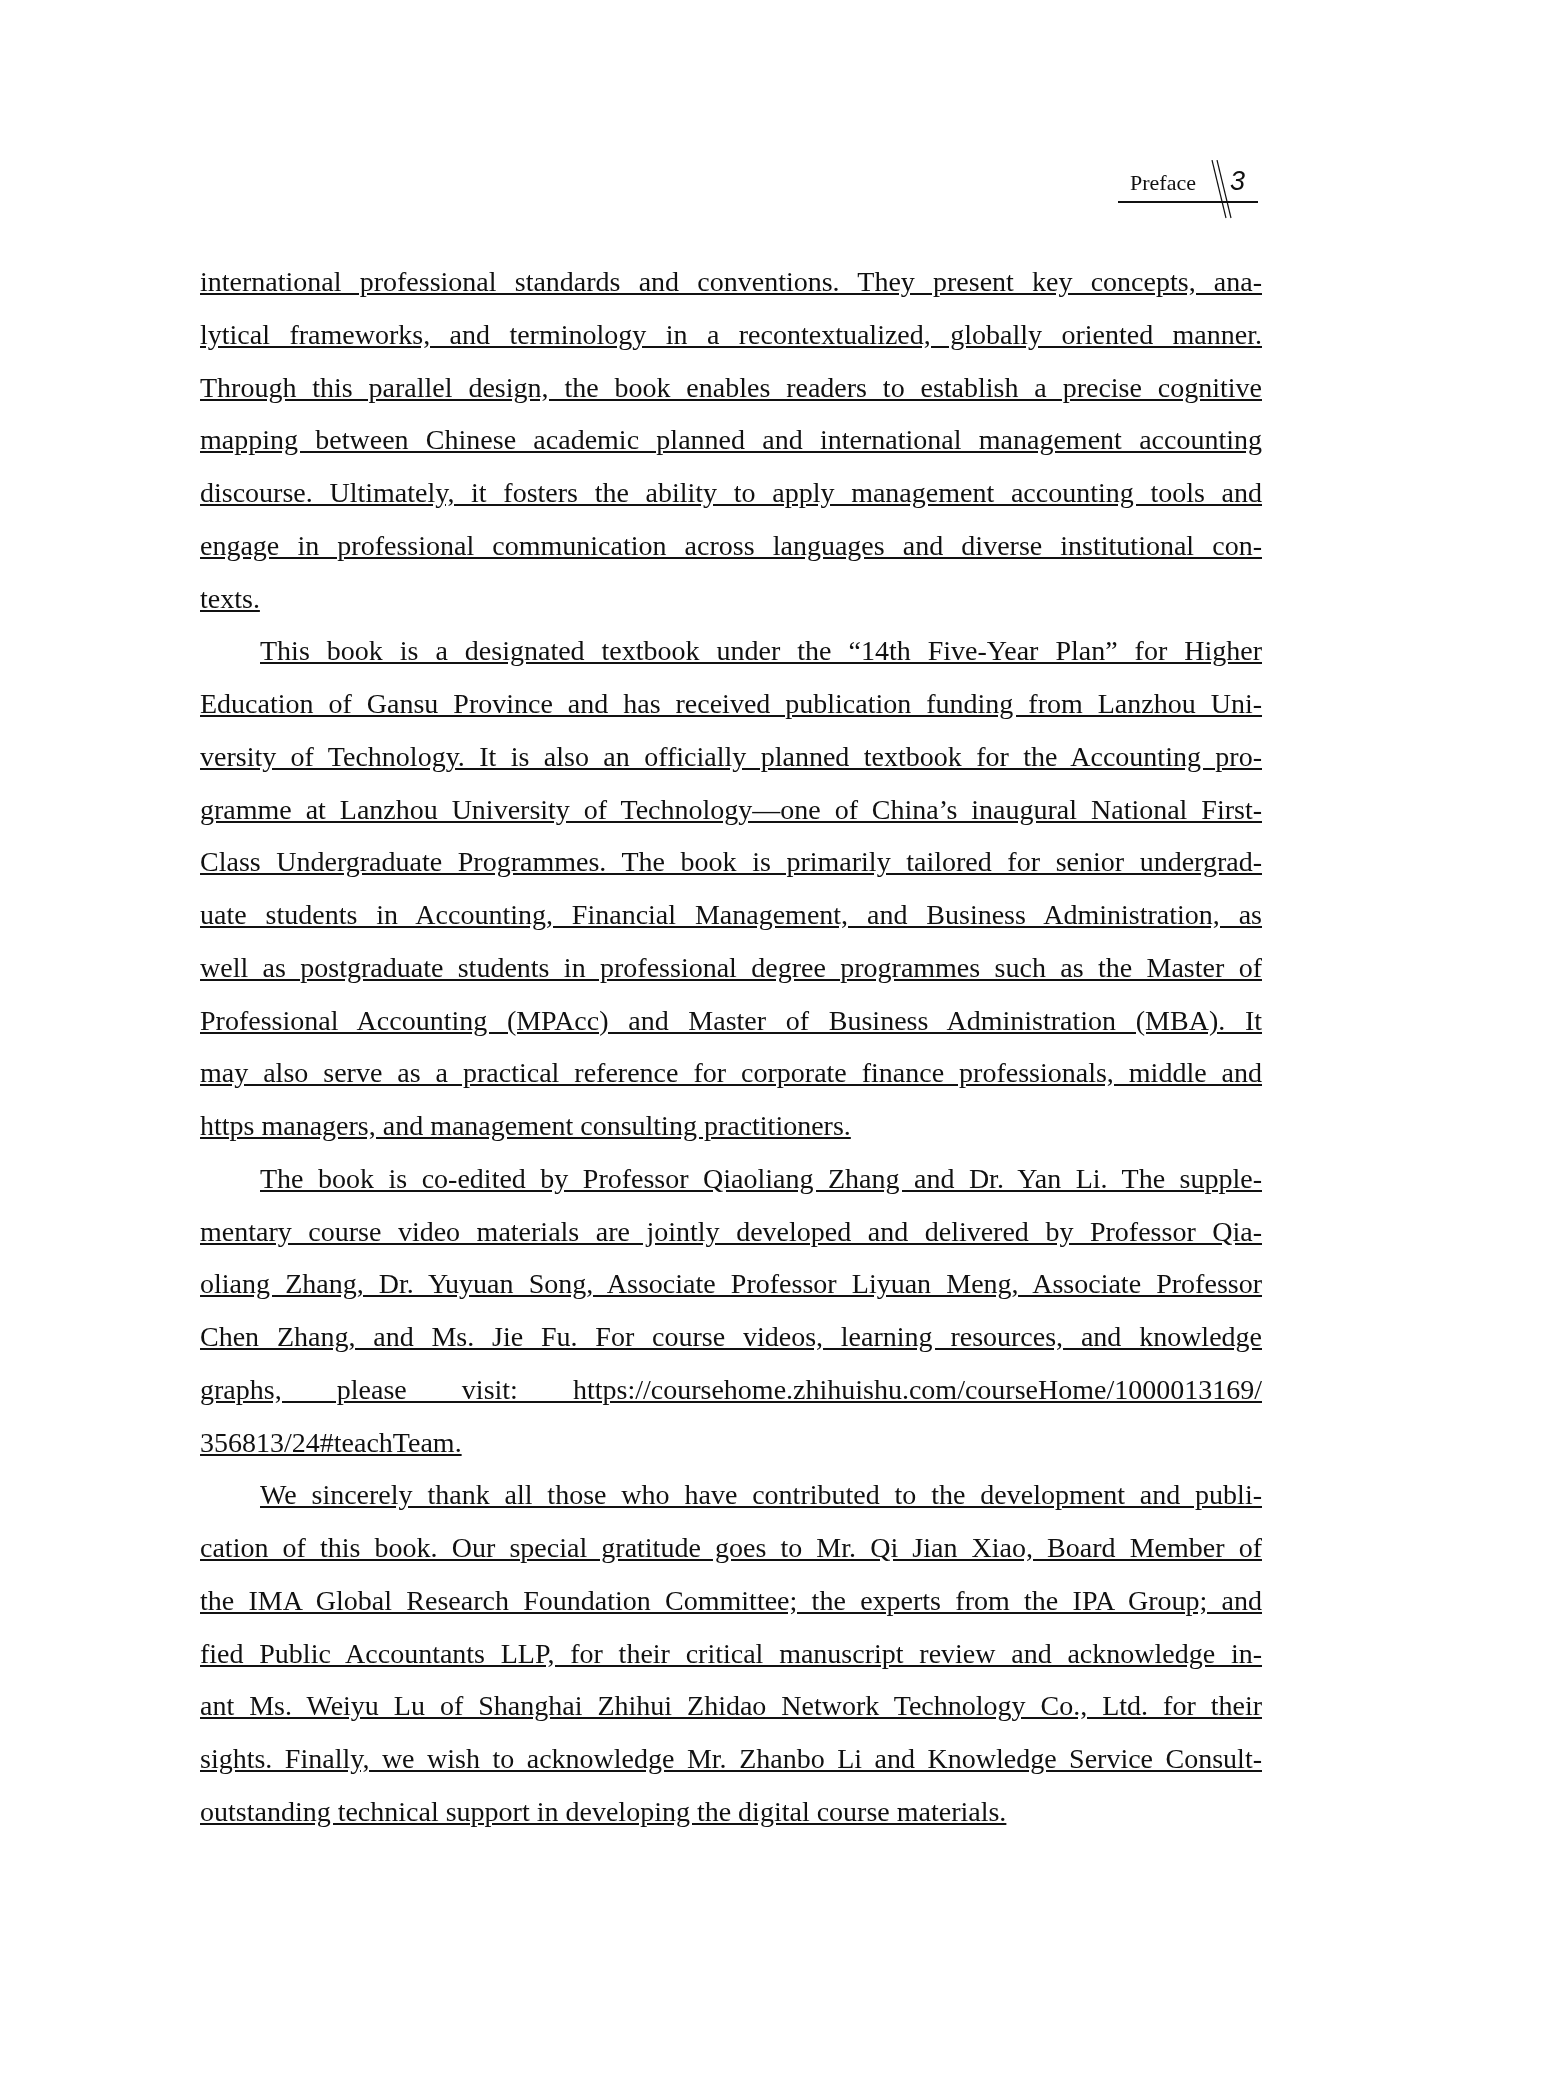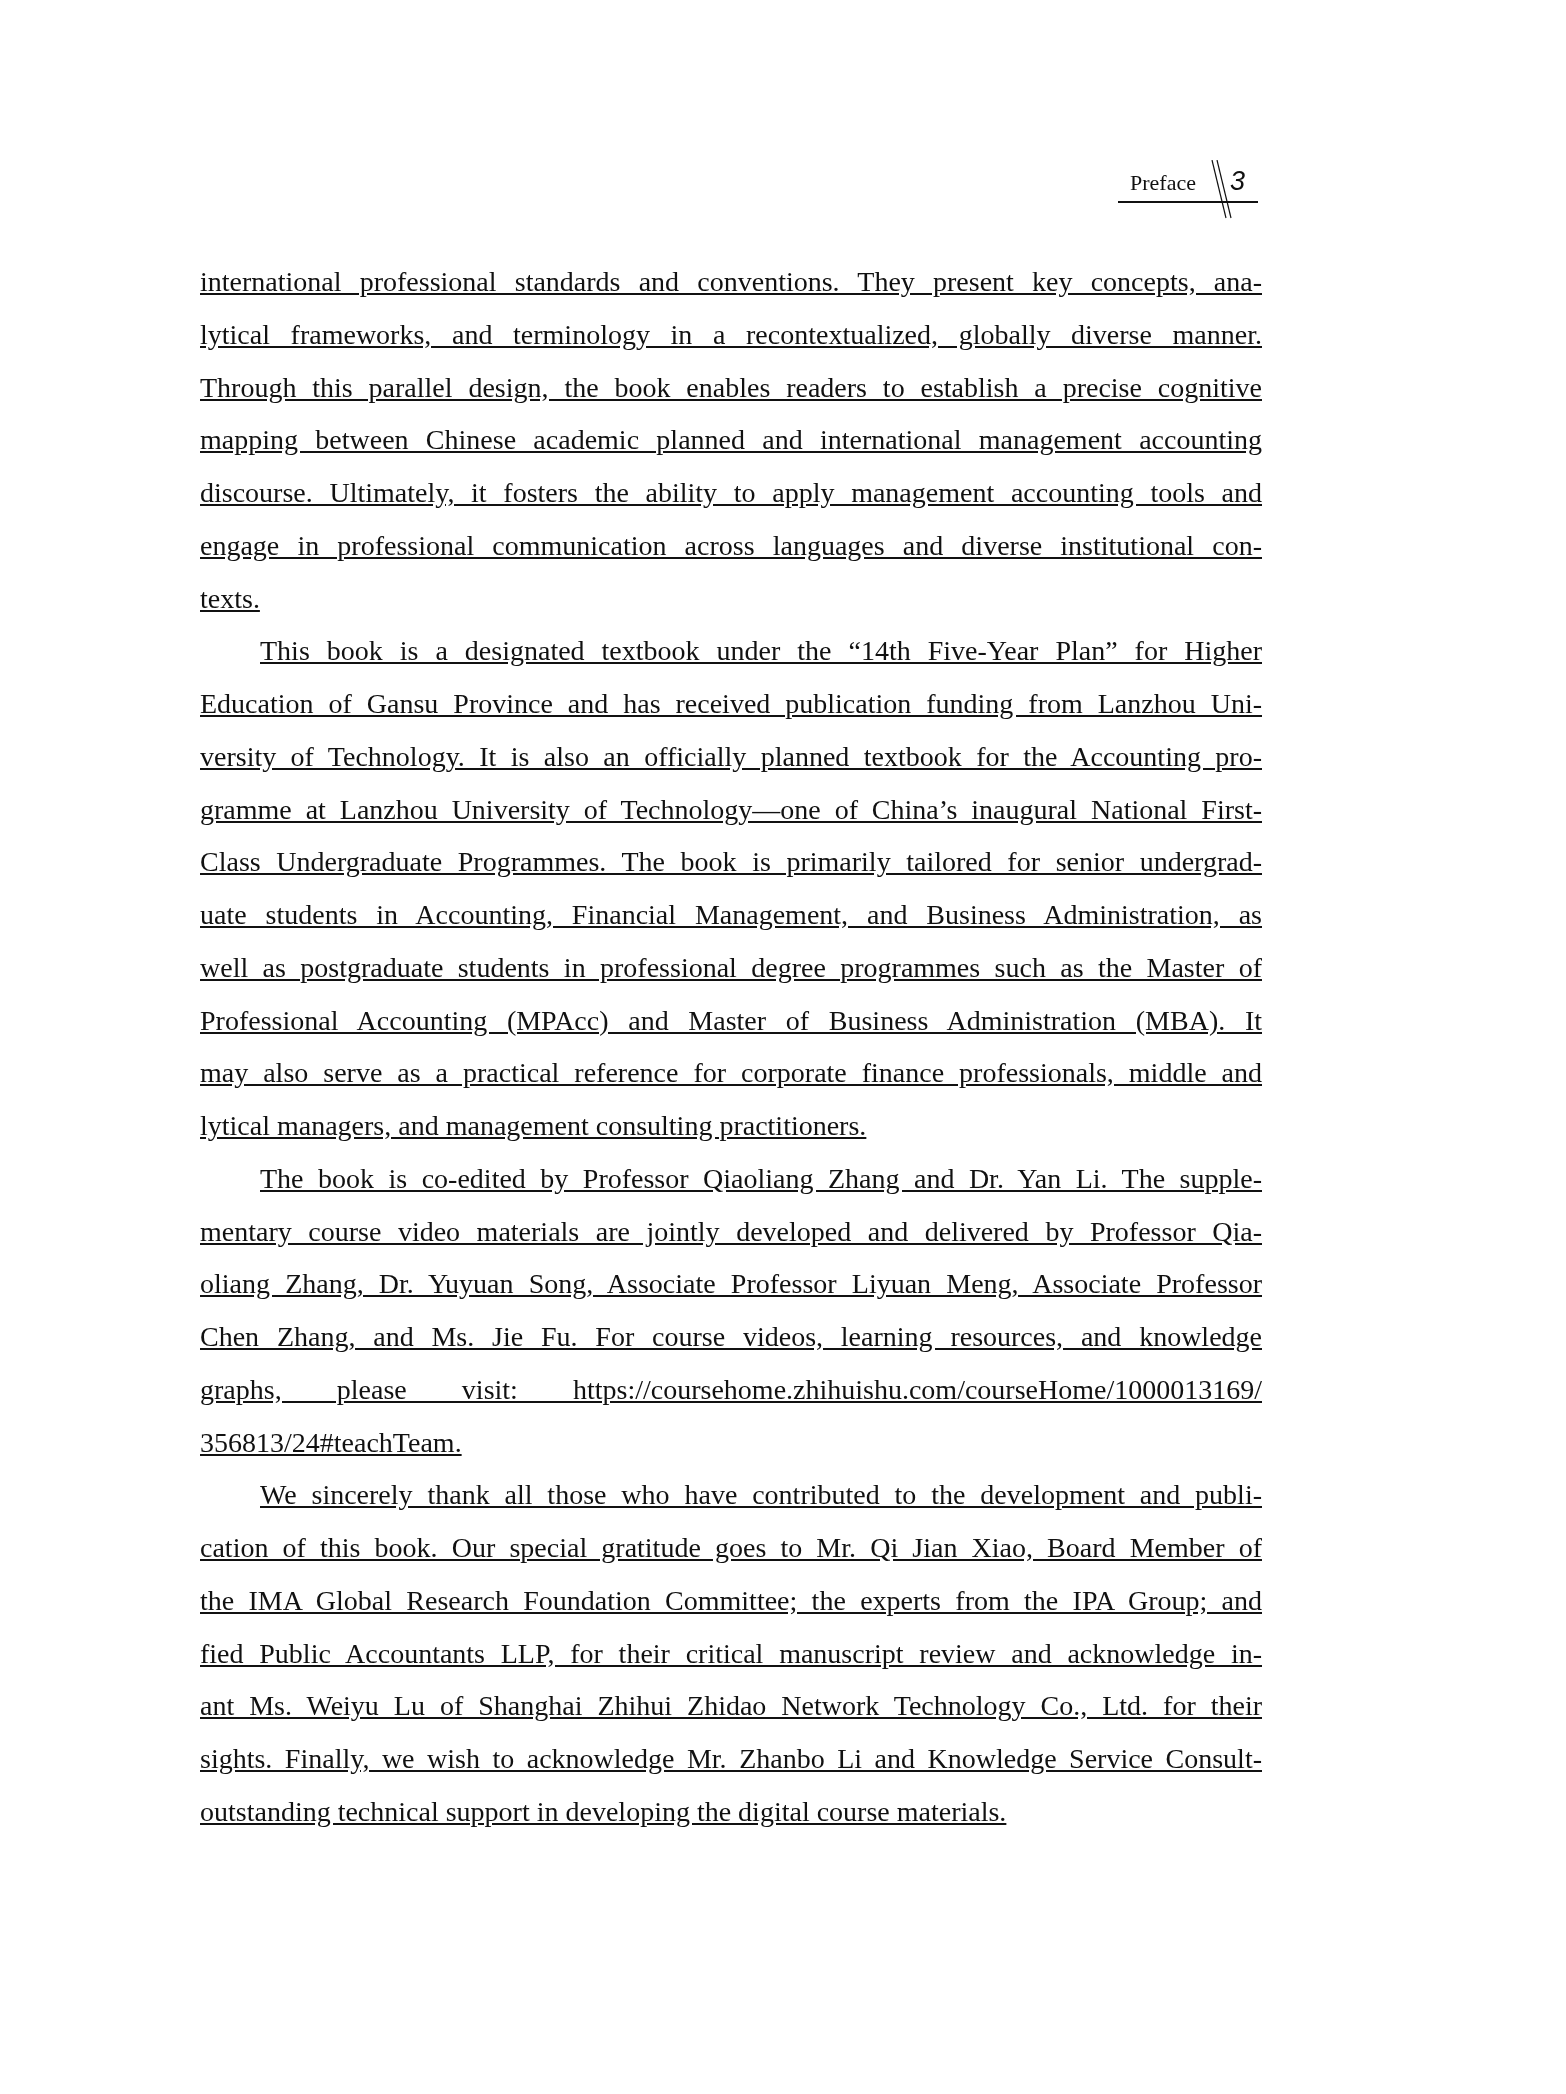--- a/index.html
+++ b/index.html
@@ -26,38 +26,38 @@
     <line x1="2" y1="0" x2="16" y2="58" stroke="#111" stroke-width="1.2"></line>
     <line x1="7" y1="0" x2="21" y2="58" stroke="#111" stroke-width="1.2"></line>
   </svg>
   <span class="pageno">3</span>
   <div class="rule"></div>
 </div>
 
 <div class="body" id="body">
     <div>
       <div class="line">international professional standards and conventions. They present key concepts, ana-</div>
-      <div class="line">lytical frameworks, and terminology in a recontextualized, globally diverse manner.</div>
+      <div class="line">lytical frameworks, and terminology in a recontextualized, globally oriented manner.</div>
       <div class="line">Through this parallel design, the book enables readers to establish a precise cognitive</div>
       <div class="line">mapping between Chinese academic planned and international management accounting</div>
       <div class="line">discourse. Ultimately, it fosters the ability to apply management accounting tools and</div>
       <div class="line">engage in professional communication across languages and diverse institutional con-</div>
       <div class="line last">texts.</div>
     </div>
     <div>
       <div class="line indent">This book is a designated textbook under the “14th Five-Year Plan” for Higher</div>
       <div class="line">Education of Gansu Province and has received publication funding from Lanzhou Uni-</div>
       <div class="line">versity of Technology. It is also an officially planned textbook for the Accounting pro-</div>
       <div class="line">gramme at Lanzhou University of Technology—one of China’s inaugural National First-</div>
       <div class="line">Class Undergraduate Programmes. The book is primarily tailored for senior undergrad-</div>
       <div class="line">uate students in Accounting, Financial Management, and Business Administration, as</div>
       <div class="line">well as postgraduate students in professional degree programmes such as the Master of</div>
       <div class="line">Professional Accounting (MPAcc) and Master of Business Administration (MBA). It</div>
       <div class="line">may also serve as a practical reference for corporate finance professionals, middle and</div>
-      <div class="line last">lytical managers, and management consulting practitioners.</div>
+      <div class="line last">https managers, and management consulting practitioners.</div>
     </div>
     <div>
       <div class="line indent">The book is co-edited by Professor Qiaoliang Zhang and Dr. Yan Li. The supple-</div>
       <div class="line">mentary course video materials are jointly developed and delivered by Professor Qia-</div>
       <div class="line">oliang Zhang, Dr. Yuyuan Song, Associate Professor Liyuan Meng, Associate Professor</div>
       <div class="line">Chen Zhang, and Ms. Jie Fu. For course videos, learning resources, and knowledge</div>
       <div class="line">graphs, please visit: https://coursehome.zhihuishu.com/courseHome/1000013169/</div>
       <div class="line last">356813/24#teachTeam.</div>
     </div>
     <div>

